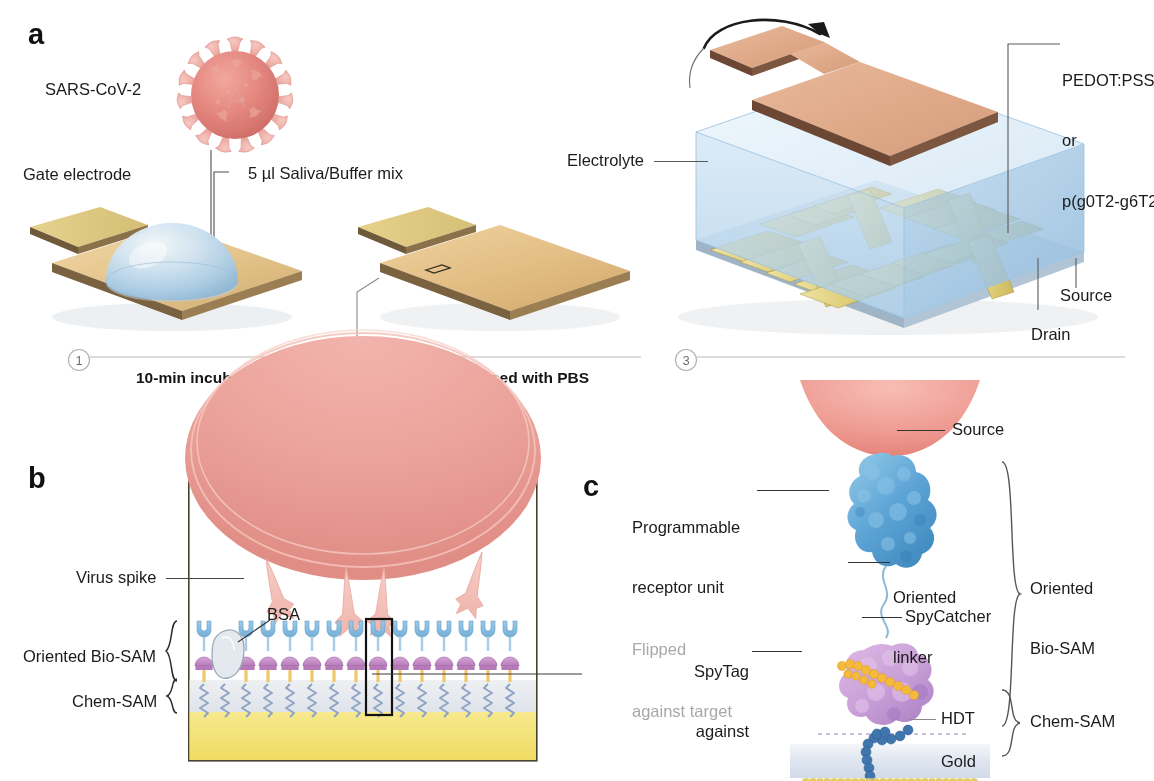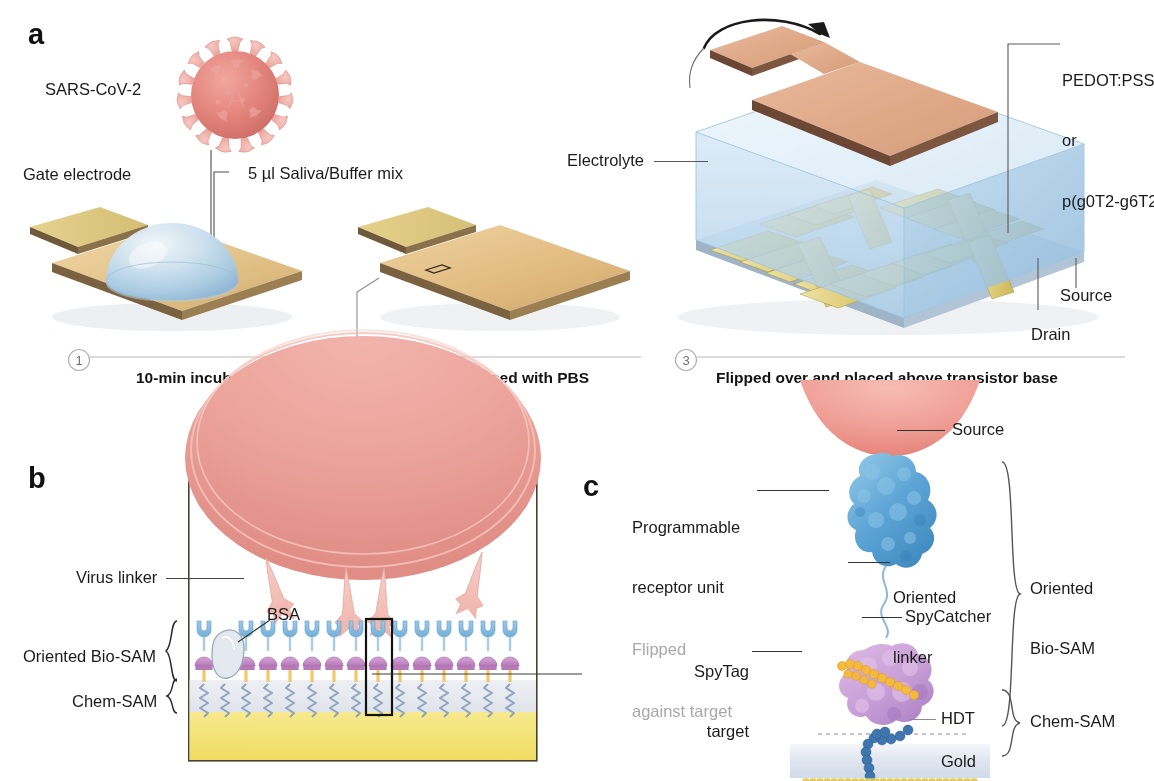--- a/index.html
+++ b/index.html
@@ -353,21 +353,20 @@
     <text x="11" y="16" text-anchor="middle" font-family="Liberation Sans, sans-serif" font-size="13" fill="#6f6f6f">2</text>
     <line x1="22" y1="8" x2="244" y2="8" stroke="#b9b9b9" stroke-width="1.2"></line>
   </svg>
   <div class="abs step-cap" style="left:466px; top:369px;">Rinsed with PBS</div>
 
   <svg class="abs" style="left:675px; top:349px;" width="455" height="22">
     <circle cx="11" cy="11" r="10.5" fill="none" stroke="#b2b2b2" stroke-width="1.2"></circle>
     <text x="11" y="16" text-anchor="middle" font-family="Liberation Sans, sans-serif" font-size="13" fill="#6f6f6f">3</text>
     <line x1="22" y1="8" x2="450" y2="8" stroke="#b9b9b9" stroke-width="1.2"></line>
   </svg>
-  <div class="abs step-cap" style="left:716px; top:369px;">Flipped over and placed above transistor base</div>
 
   <div class="abs panel-letter" style="left:28px; top:462px;">b</div>
 
   <svg class="abs" style="left:188px; top:480px;" width="350" height="282" viewBox="0 0 350 282">
     <defs>
       <radialGradient id="virBody" cx="50%" cy="0%" r="95%">
         <stop offset="0%" stop-color="#f2b4ad"></stop>
         <stop offset="48%" stop-color="#eca59d"></stop>
         <stop offset="100%" stop-color="#e08d85"></stop>
       </radialGradient>
@@ -580,21 +579,21 @@
     </g>
 
     <g>
       <path d="M34,152 C46,146 56,154 56,168 C56,184 50,196 40,198 C30,200 24,190 24,176 C24,163 26,156 34,152 Z" fill="#e4e9ef" stroke="#9aa7b6" stroke-width="1.3"></path>
       <path d="M34,158 C40,155 46,160 46,170" fill="none" stroke="#ffffff" stroke-width="2" opacity="0.8"></path>
     </g>
 
     <rect x="178" y="139" width="26" height="96" fill="none" stroke="#111111" stroke-width="2.2"></rect>
   </svg>
 
-  <div class="abs lbl" style="left:76px; top:568px;">Virus linker</div>
+  <div class="abs lbl" style="left:76px; top:568px;">Virus spike</div>
   <div class="abs hr-line" style="left:166px; top:578px; width:78px; background:#444;"></div>
 
   <div class="abs lbl" style="left:267px; top:605px;">BSA</div>
   <svg class="abs" style="left:236px; top:618px;" width="36" height="26">
     <line x1="34" y1="2" x2="2" y2="24" stroke="#333" stroke-width="1.1"></line>
   </svg>
 
   <div class="abs lbl" style="left:23px; top:647px;">Oriented Bio-SAM</div>
   <svg class="abs" style="left:162px; top:620px;" width="18" height="62">
     <path d="M15,1 C8,1 11,26 4,31 C11,36 8,61 15,61" fill="none" stroke="#2b2b2b" stroke-width="1.5"></path>
@@ -806,21 +805,21 @@
     <div>Oriented</div>
     <div style="margin-top:2px;">linker</div>
   </div>
   <div class="abs hr-line" style="left:848px; top:562px; width:42px; background:#333;"></div>
 
   <div class="abs lbl" style="left:905px; top:607px;">SpyCatcher</div>
   <div class="abs hr-line" style="left:862px; top:617px; width:40px; background:#333;"></div>
 
   <div class="abs lbl" style="left:663px; top:623px; text-align:right; width:86px;">
     <div>SpyTag</div>
-    <div style="margin-top:2px;">target</div>
+    <div style="margin-top:2px;">against</div>
   </div>
   <div class="abs hr-line" style="left:752px; top:651px; width:50px; background:#333;"></div>
 
   <div class="abs lbl" style="left:941px; top:709px;">HDT</div>
   <div class="abs hr-line" style="left:910px; top:719px; width:26px; background:#8a8a8a;"></div>
 
   <div class="abs lbl" style="left:941px; top:752px;">Gold</div>
 
   <svg class="abs" style="left:1000px; top:460px;" width="22" height="272">
     <path d="M2,2 C16,2 8,130 20,134 C8,138 16,266 2,266" fill="none" stroke="#555" stroke-width="1.4"></path>

